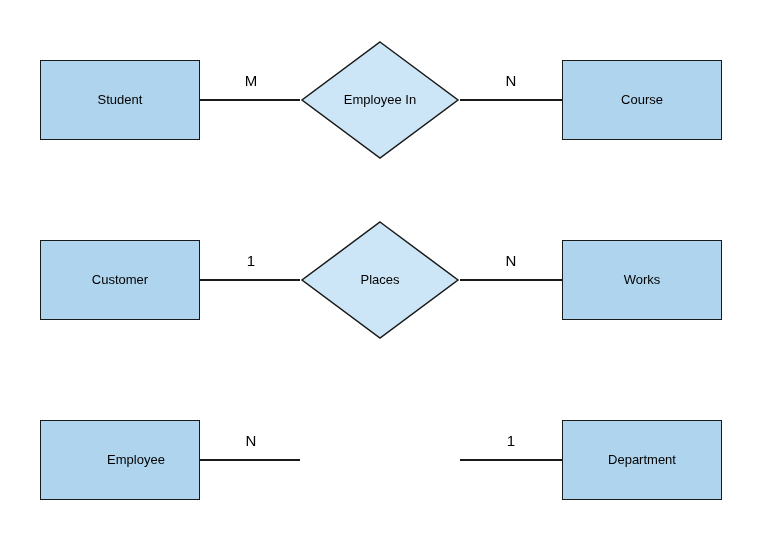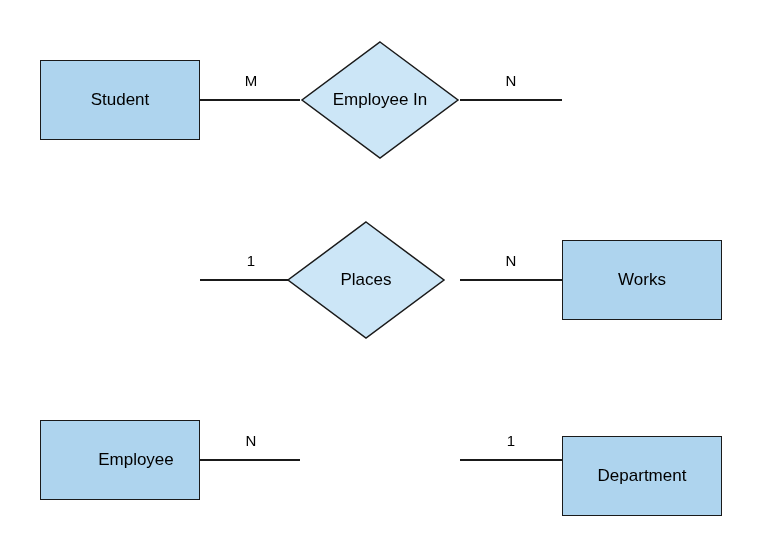--- a/index.html
+++ b/index.html
@@ -22,21 +22,21 @@
     box-sizing: border-box;
     background: var(--entity-fill, #aed4ee);
     border: 1.5px solid var(--stroke, #1a1a1a);
     display: flex;
     align-items: center;
     justify-content: center;
   }
   .entity .lbl,
   .diamond .lbl {
     color: var(--text, #000000);
-    font-size: 17px;
+    font-size: 13px;
     line-height: 18px;
     white-space: nowrap;
   }
   .connector {
     position: absolute;
     height: 1.5px;
     background: var(--stroke, #1a1a1a);
   }
   .cardinality {
     position: absolute;
@@ -83,39 +83,45 @@
   <div class="connector" style="left:200px; top:99px; width:100px;"></div>
   <span class="cardinality" style="left:251px; top:72px;">M</span>
   <div class="diamond" style="left:300px; top:40px;">
     <svg viewBox="0 0 160 120" width="160" height="120">
       <polygon points="80,2 158,60 80,118 2,60"></polygon>
     </svg>
     <span class="lbl">Employee In</span>
   </div>
   <span class="cardinality" style="left:511px; top:72px;">N</span>
   <div class="connector" style="left:460px; top:99px; width:102px;"></div>
+  <div class="entity" style="left:562px; top:60px;">
+    <span class="lbl">Course</span>
+  </div>
 
+  <div class="entity" style="left:40px; top:240px;">
+    <span class="lbl">Customer</span>
+  </div>
   <div class="connector" style="left:200px; top:279px; width:100px;"></div>
   <span class="cardinality" style="left:251px; top:252px;">1</span>
-  <div class="diamond" style="left:286px; top:220px;">
+  <div class="diamond" style="left:300px; top:220px;">
     <svg viewBox="0 0 160 120" width="160" height="120">
       <polygon points="80,2 158,60 80,118 2,60"></polygon>
     </svg>
     <span class="lbl">Places</span>
   </div>
   <span class="cardinality" style="left:511px; top:252px;">N</span>
   <div class="connector" style="left:460px; top:279px; width:102px;"></div>
   <div class="entity" style="left:562px; top:240px;">
     <span class="lbl">Works</span>
   </div>
 
   <div class="entity" style="left:40px; top:420px;padding-left:32px;">
     <span class="lbl">Employee</span>
   </div>
   <div class="connector" style="left:200px; top:459px; width:100px;"></div>
   <span class="cardinality" style="left:251px; top:432px;">N</span>
   <span class="cardinality" style="left:511px; top:432px;">1</span>
   <div class="connector" style="left:460px; top:459px; width:102px;"></div>
-  <div class="entity" style="left:562px; top:436px;">
+  <div class="entity" style="left:562px; top:420px;">
     <span class="lbl">Department</span>
   </div>
 
 </div>
 
 </body></html>

